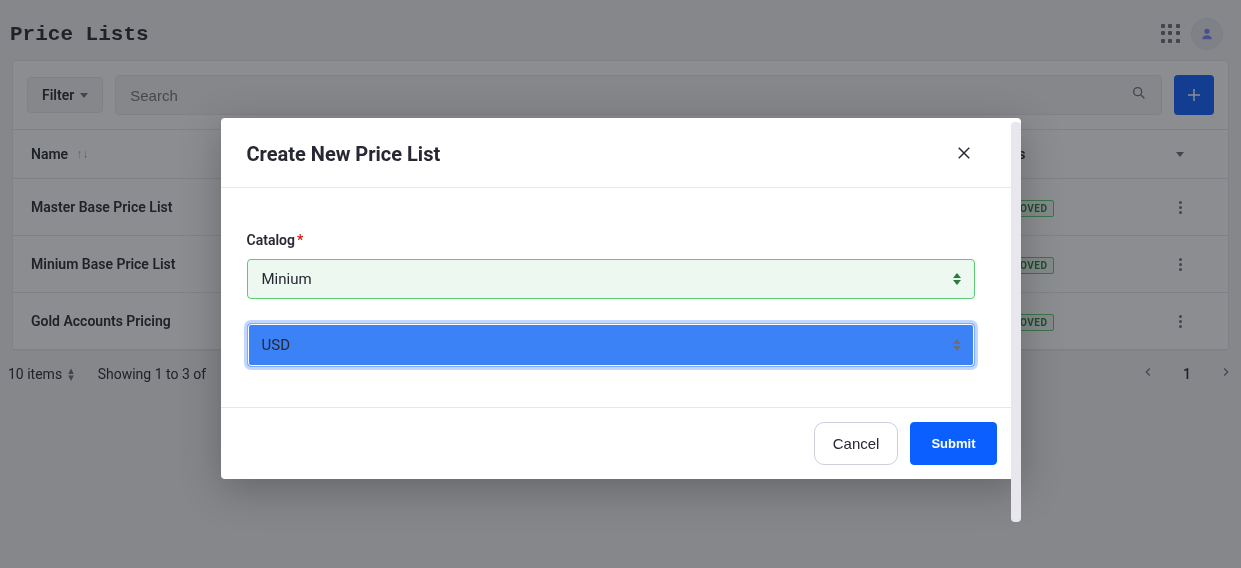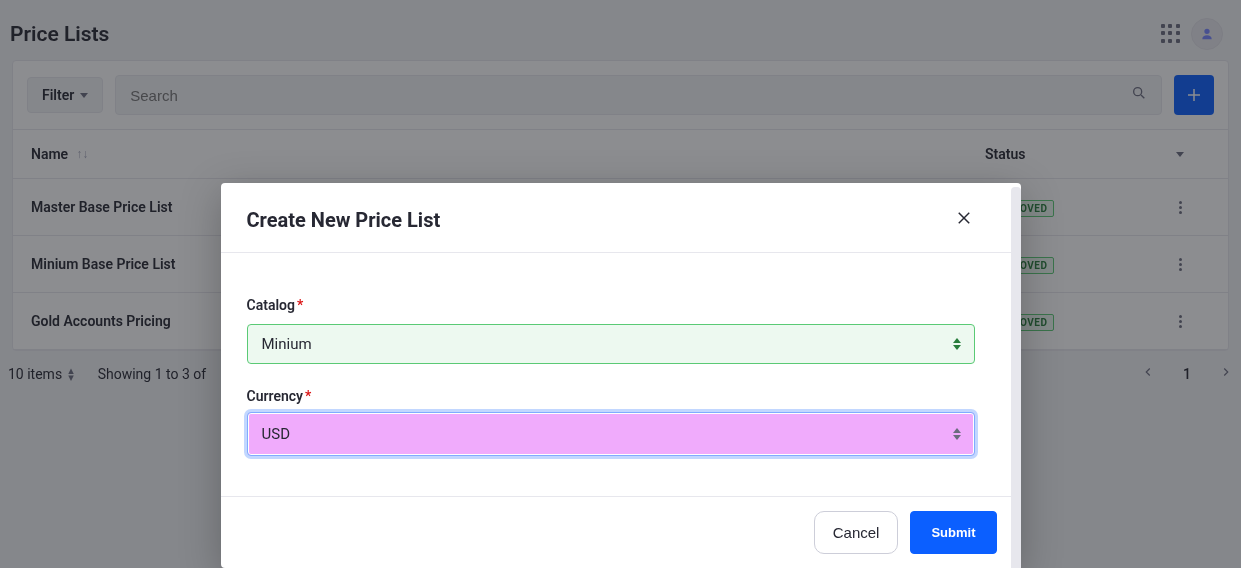--- a/index.html
+++ b/index.html
@@ -11,21 +11,21 @@
     width: 1241px;
     height: 568px;
     padding: 0;
   }
   .header {
     display: flex;
     align-items: center;
     justify-content: space-between;
     padding: 18px 18px 10px 10px;
   }
-  .header h1 { font-size: 21px; font-weight: 600; color: #272833; }
+  .header h1 { font-size: 21px; font-weight: 600; color: #272833; font-family: Liberation Mono, monospace; }
   .header-icons { display: flex; align-items: center; gap: 10px; }
   .waffle { width: 20px; height: 20px; display: grid; grid-template-columns: repeat(3, 1fr); grid-template-rows: repeat(3,1fr); gap:2px; }
   .waffle span { background:#6b6c7e; width:4px; height:4px; border-radius:1px; }
   .avatar { width: 32px; height:32px; border-radius:50%; background:#e7e7ed; display:flex; align-items:center; justify-content:center; border:1px solid #e0e0e6;}
   .avatar svg { width:16px; height:16px; fill:#7785ff; }
 
   .panel {
     margin: 0 12px;
     background:#fff;
     border:1px solid #e7e7ed;
@@ -78,21 +78,21 @@
   .per-page { display:flex; align-items:center; gap:6px; color:#272833; font-weight:400;}
   .updown { font-size:11px; color:#6b6c7e; line-height:7px;}
   .pager { margin-left:auto; display:flex; align-items:center; gap:20px; }
   .pager .num { width:24px; text-align:center; font-weight:500;}
   .pager svg{ width:14px;height:14px; stroke:#6b6c7e; fill:none; stroke-width:2;}
 
   
   .overlay {
     position:absolute; inset:0;
     background:rgba(26,27,34,.5);
-    display:flex; align-items:flex-end; justify-content:center;
+    display:flex; align-items:center; justify-content:center;
     padding-top:28px;
   }
   .modal {
     width:800px; background:#fff; border-radius:4px; box-shadow:0 10px 40px rgba(0,0,0,.25);
     display:flex; flex-direction:column;
     position:relative;
   }
   .modal-scroll-edge {
     position:absolute; top:4px; right:0; width:10px; height:400px; background:#e7e7ed; border-radius:4px;
   }
@@ -112,21 +112,21 @@
     width:100%; height:40px; border:1px solid #5aca75; background:#edf9f0;
     border-radius:4px; padding:0 14px; font-size:15px; color:#272833; outline:none;
   }
   .select-wrap { position:relative; }
   .select-valid {
     width:100%; height:40px; border:1px solid #5aca75; background:#edf9f0;
     border-radius:4px; padding:0 14px; font-size:15px; color:#272833;
     display:flex; align-items:center;margin-top:11px;
   }
   .select-focus {
-    width:100%; height:44px; border:1px solid #80acff; background:#f0abfc;
+    width:100%; height:44px; border:1px solid #80acff; background:#3b82f6;
     border-radius:4px; padding:0 14px; font-size:15px; color:#272833;
     display:flex; align-items:center;
     box-shadow: 0 0 0 3px rgba(11,95,255,.25), inset 0 0 0 1px #fff;
   }
   .select-caret {
     position:absolute; right:14px; top:50%; transform:translateY(-50%);
     display:flex; flex-direction:column; gap:2px;
   }
   .select-caret .up{width:0;height:0;border-left:4px solid transparent;border-right:4px solid transparent;border-bottom:5px solid;}
   .select-caret .down{width:0;height:0;border-left:4px solid transparent;border-right:4px solid transparent;border-top:5px solid;}
@@ -286,21 +286,20 @@
               <span>Minium</span>
             </div>
             <span class="select-caret caret-green">
                 <span class="up"></span>
                 <span class="down"></span>
               </span>
           </div>
         </div>
 
         <div class="field" style="margin-bottom:6px;">
-          <label><span>Currency</span><span class="req">*</span></label>
           <div class="select-wrap">
             <div class="select-focus">
               <span>USD</span>
             </div>
             <span class="select-caret caret-dark">
                 <span class="up"></span>
                 <span class="down"></span>
               </span>
           </div>
         </div>

